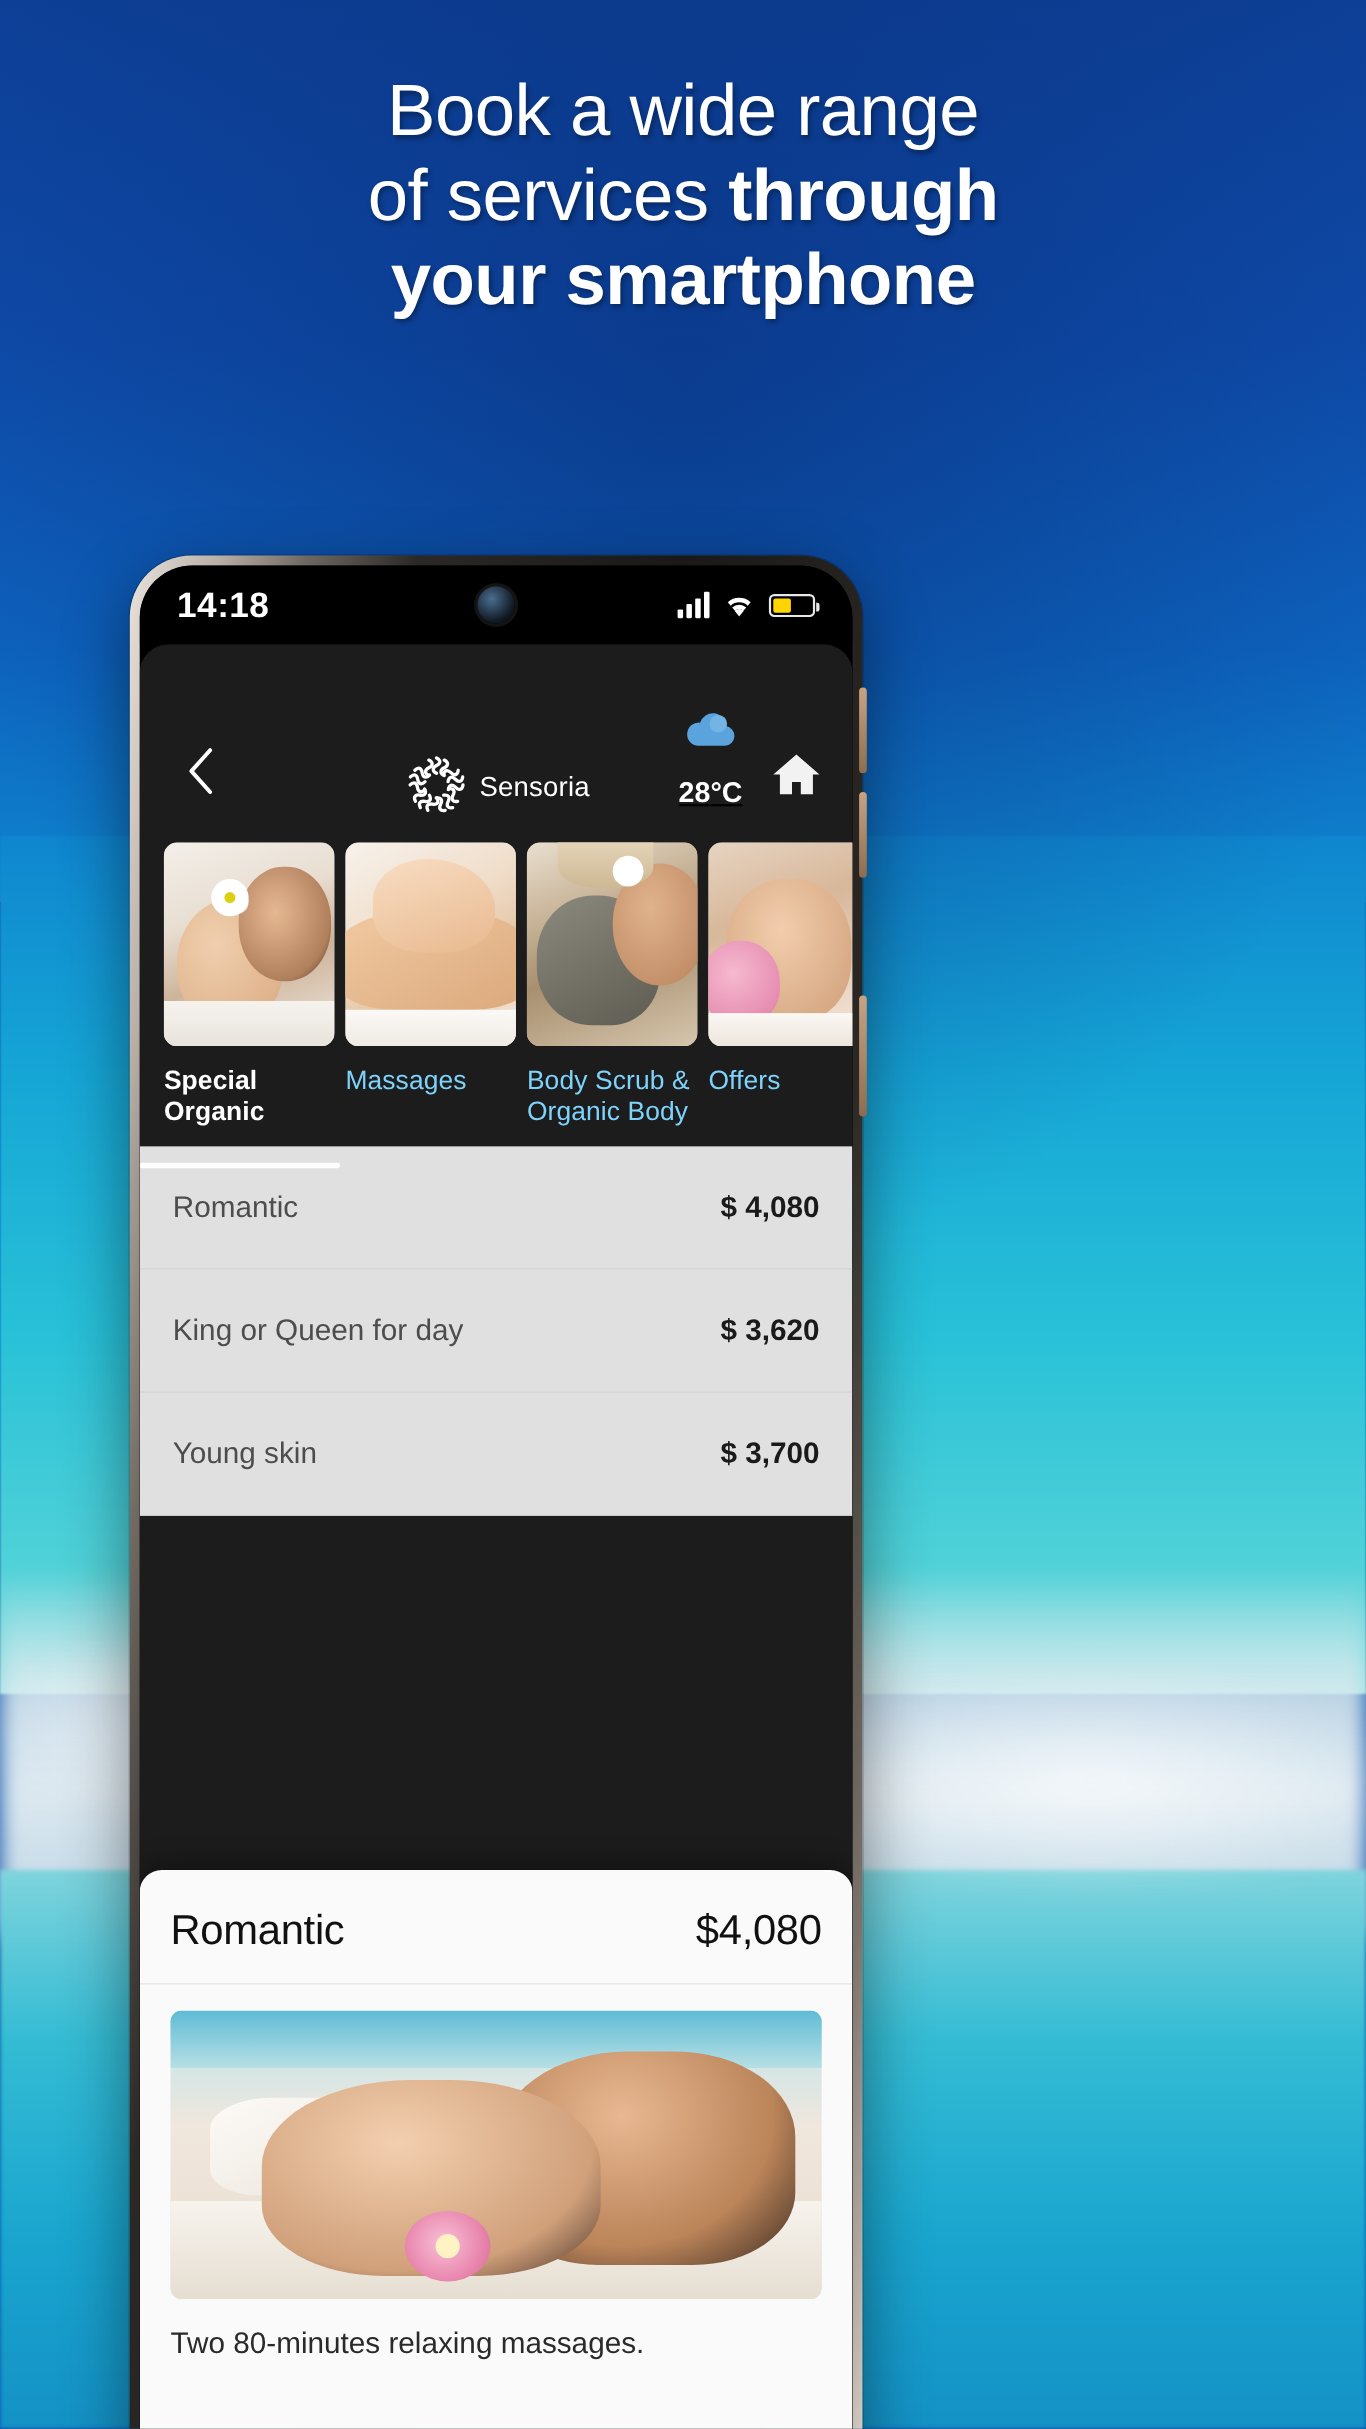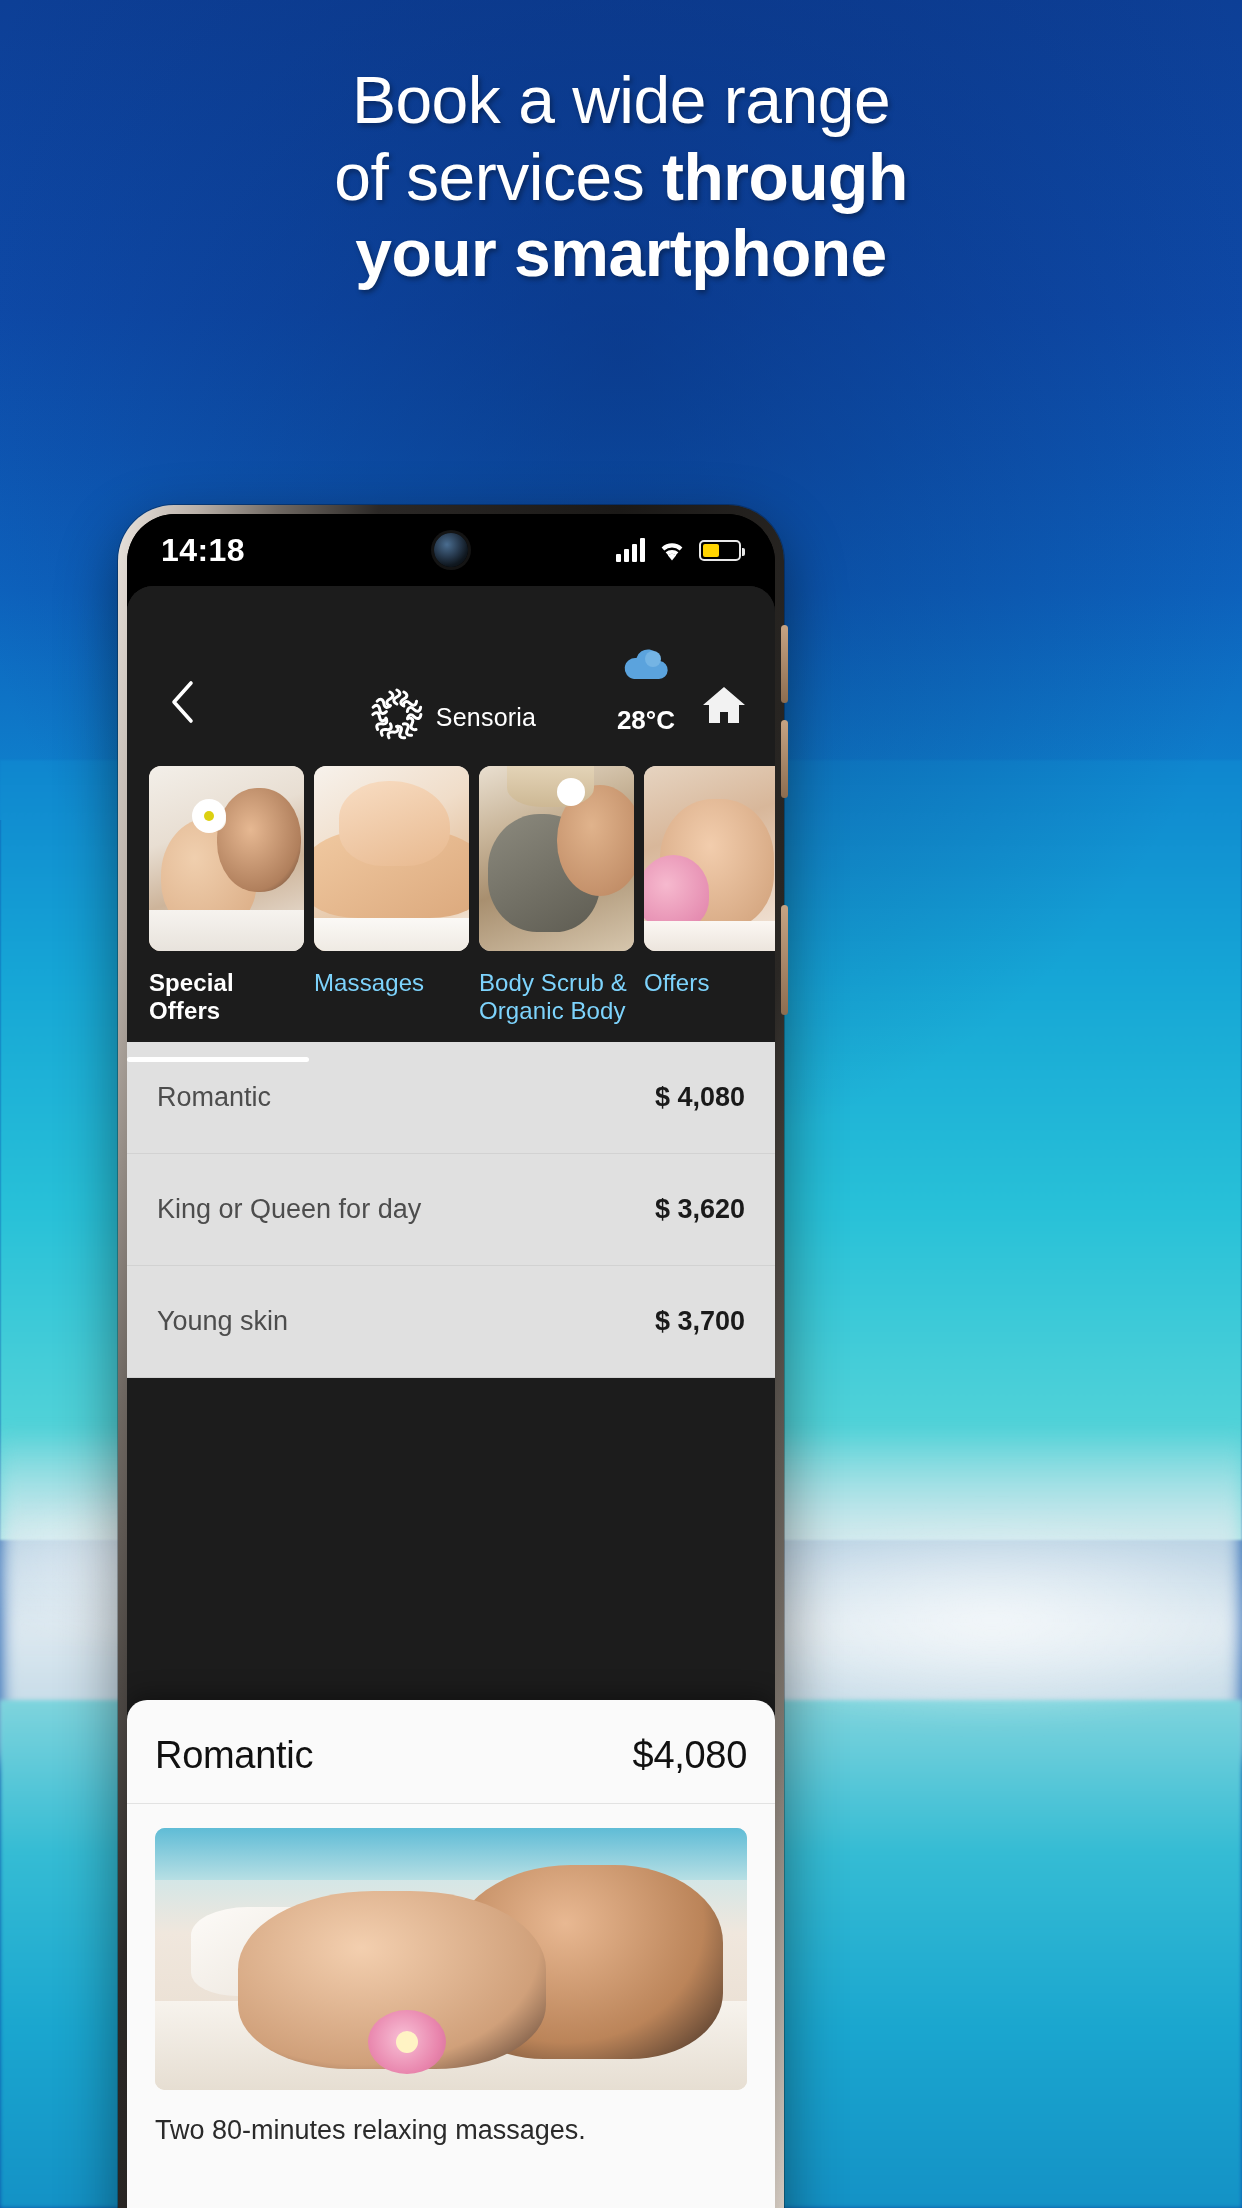--- a/index.html
+++ b/index.html
@@ -132,21 +132,21 @@
     display:flex; align-items:flex-end; justify-content:space-between;
     padding:0 28px 14px 28px; position:relative;
   }
   .back-btn { width:54px; display:flex; align-items:center; justify-content:center; padding-bottom:20px; cursor:pointer; }
   .brand {
     position:absolute; left:50%; transform:translateX(-50%);
     bottom:12px; display:flex; flex-direction:row; align-items:center; gap:8px;
   }
   .brand-name { color:#fff; font-size:25px; font-weight:400; letter-spacing:.2px; }
   .hdr-right { display:flex; align-items:flex-end; gap:26px; padding-bottom:12px; }
-  .weather { display:flex; flex-direction:column; align-items:center; gap:19px; }
+  .weather { display:flex; flex-direction:column; align-items:center; gap:19px;text-decoration:underline; }
   .weather-temp { color:#fff; font-size:26px; font-weight:700; }
   .home-ico { padding-bottom:6px; }
 
   
   .cats {
     background:#1c1c1c; display:flex; gap:10px;
     padding:4px 0 0 22px; height:280px; position:relative;
   }
   .cat { width:155px; flex:0 0 155px; cursor:pointer; position:relative; }
   .cat-thumb {
@@ -362,21 +362,21 @@
       </div>
 
       <div class="cats">
         <div class="cat active">
           <div class="cat-thumb">
             <div class="ph t1">
                 <div class="tw"></div>
                 <div class="acc"></div>
               </div>
           </div>
-          <div class="cat-label">Special Offers</div>
+          <div class="cat-label">Special Organic</div>
         </div>
 
         <div class="cat">
           <div class="cat-thumb">
             <div class="ph t2">
                 <div class="tw"></div>
               </div>
           </div>
           <div class="cat-label">Massages</div>
         </div>

